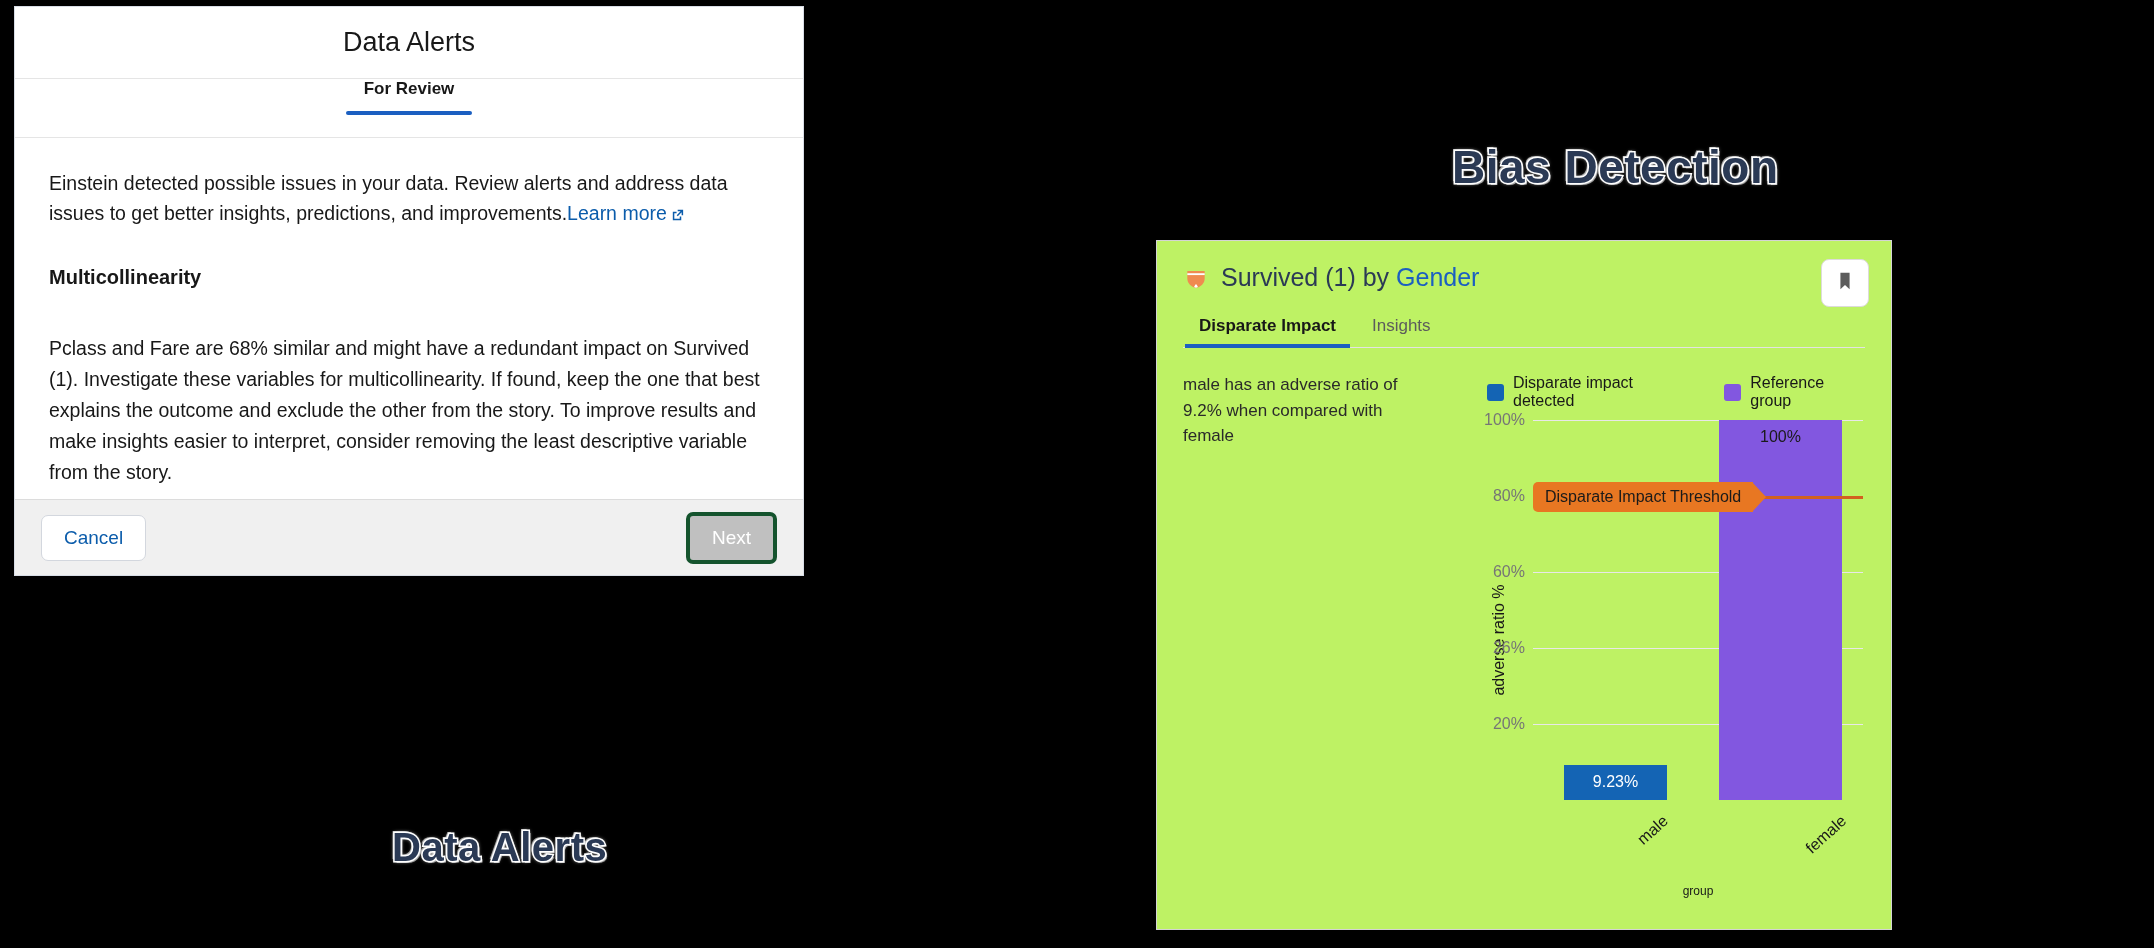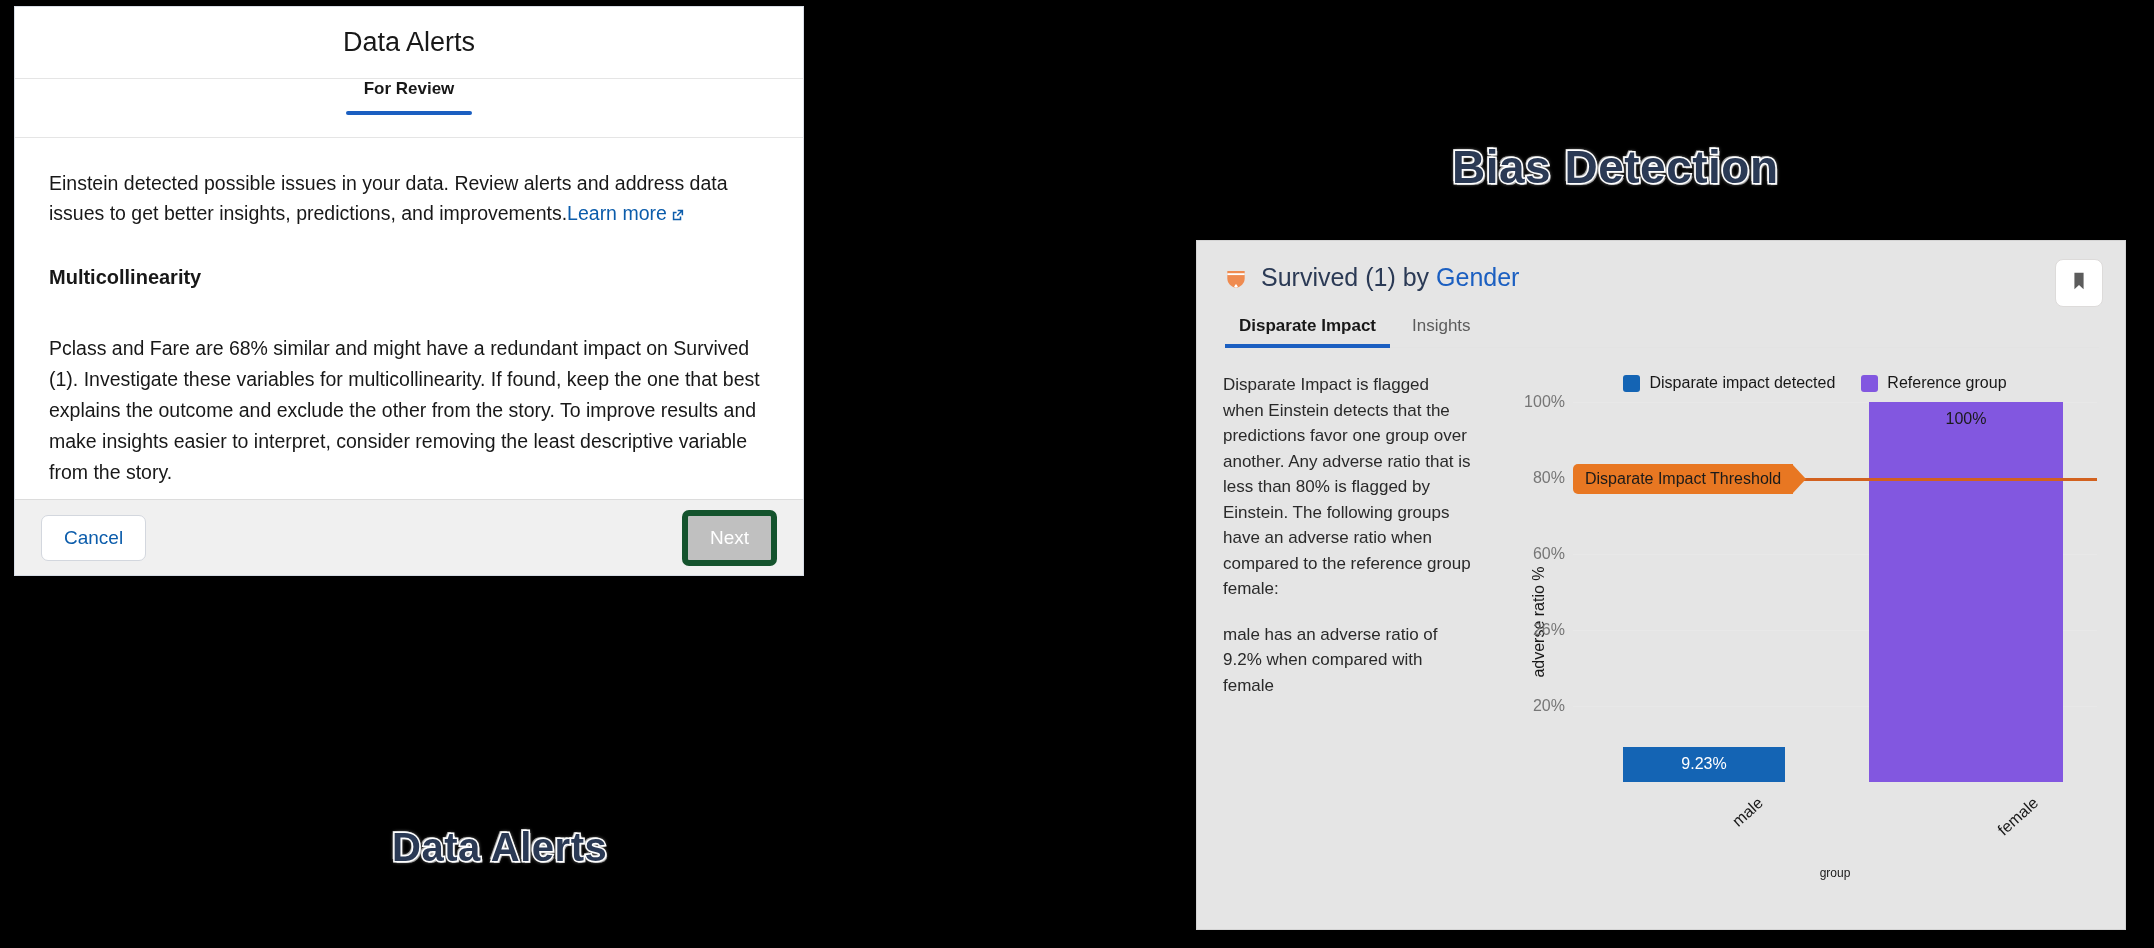--- a/index.html
+++ b/index.html
@@ -85,27 +85,27 @@
     flex: 0 0 auto; height: 76px; background: #f0f0f0;
     border-top: 1px solid #dcdcdc;
     display: flex; align-items: center; justify-content: space-between;
     padding: 0 26px;
   }
   .btn {
     font-size: 19px; border-radius: 7px; padding: 11px 22px; cursor: pointer;
     font-family: inherit;
   }
   .btn-cancel { background: #fff; border: 1px solid #d3d7de; color: #0b5cab; }
-  .btn-next { background: #c0c0c0; border: 6px solid #14532d; color: #ffffff; }
+  .btn-next { background: #c0c0c0; border: 4px solid #14532d; color: #ffffff; }
 
   
   .card {
-    position: absolute; left: 1196px; top: 240px;
-    width: 930px; height: 690px;
-    background: #e5e5e5;
+    position: absolute; left: 1156px; top: 240px;
+    width: 736px; height: 690px;
+    background: #bef264;
     border: 1px solid #d4d4d4;
     box-shadow: 4px 4px 8px rgba(0,0,0,.35);
     display: flex; flex-direction: column; overflow: hidden;
   }
   .card-head { padding: 22px 26px 0 26px; position: relative; }
   .card-title-row { display: flex; align-items: center; gap: 12px; }
   .einstein-icon { width: 26px; height: 26px; flex: 0 0 auto; }
   .card-title { font-size: 25px; color: #2b3a55; font-weight: 400; }
   .card-title .accent { color: #1b5fc1; }
   .bookmark-btn {
@@ -265,21 +265,20 @@
         </div>
         <div class="ctab">
           <span>Insights</span>
         </div>
       </div>
     </div>
 
     <div class="card-body">
 
       <div class="explain">
-        <p>Disparate Impact is flagged when Einstein detects that the predictions favor one group over another. Any adverse ratio that is less than 80% is flagged by Einstein. The following groups have an adverse ratio when compared to the reference group female:</p>
         <p>male has an adverse ratio of 9.2% when compared with female</p>
       </div>
 
       <div class="chart-area">
 
         <div class="legend">
           <div class="legend-item">
             <span class="swatch" id="sw0" style="background: rgb(20, 100, 180);"></span>
             <span>Disparate impact detected</span>
           </div>

